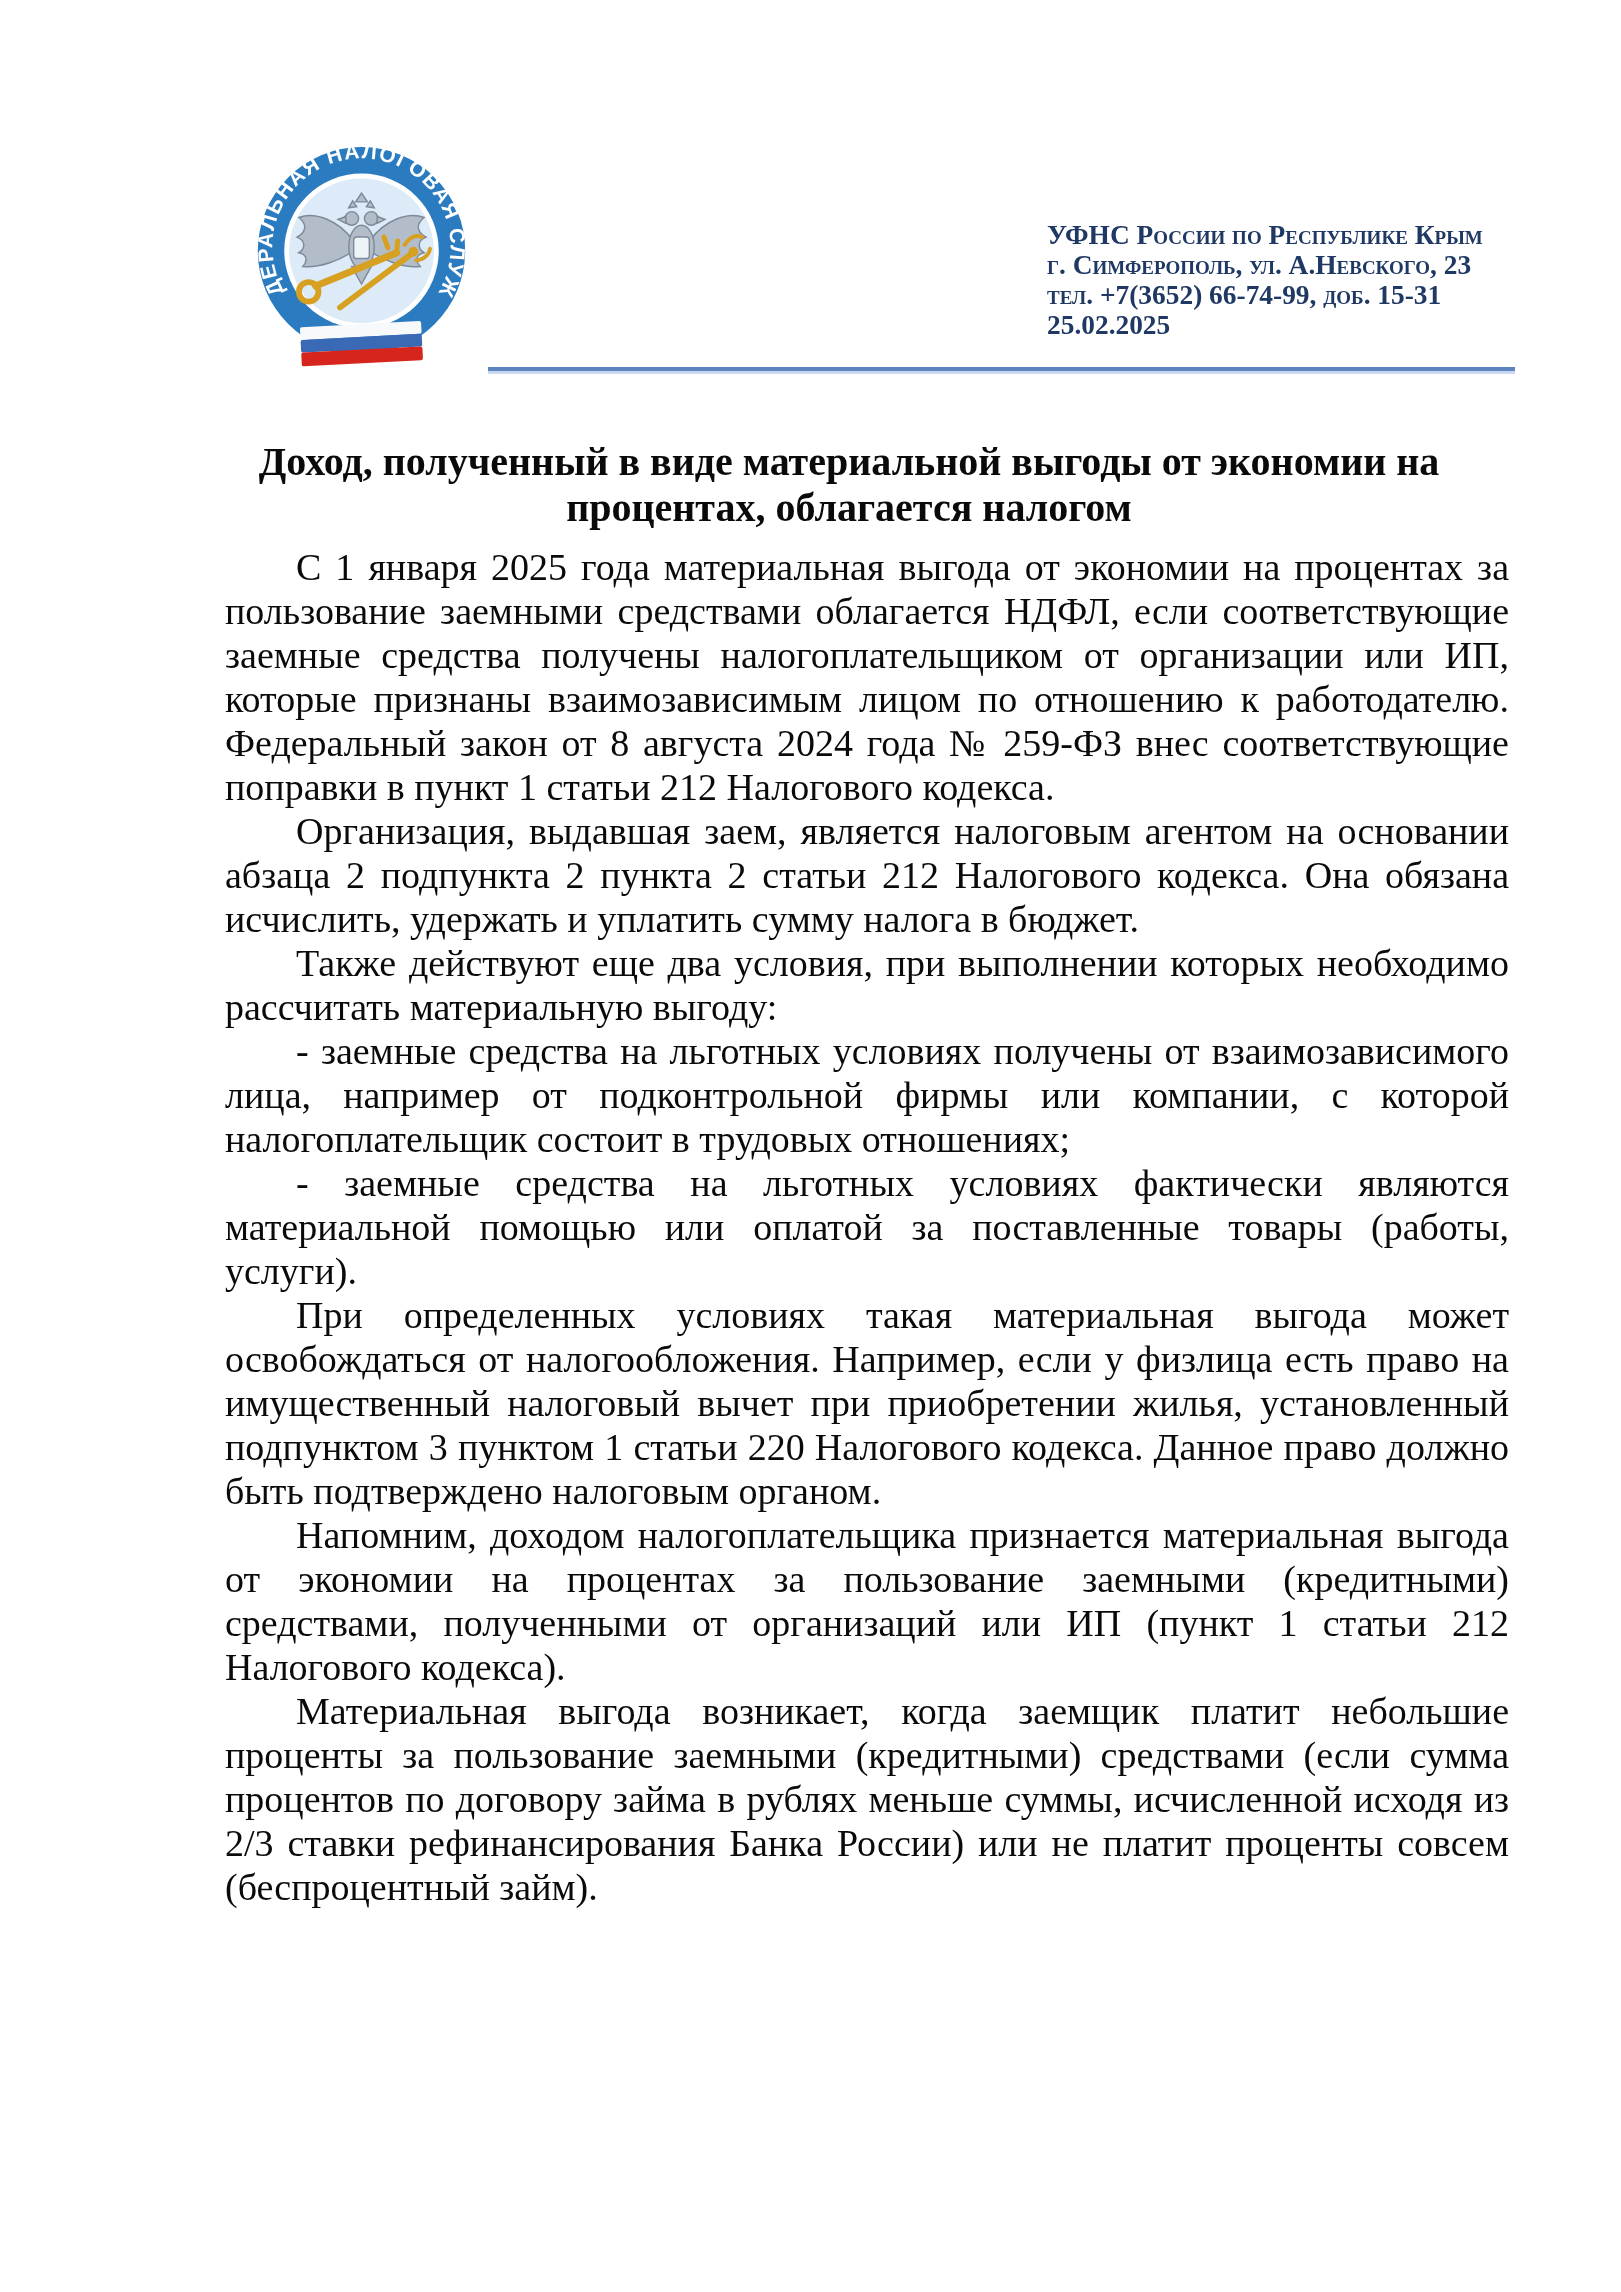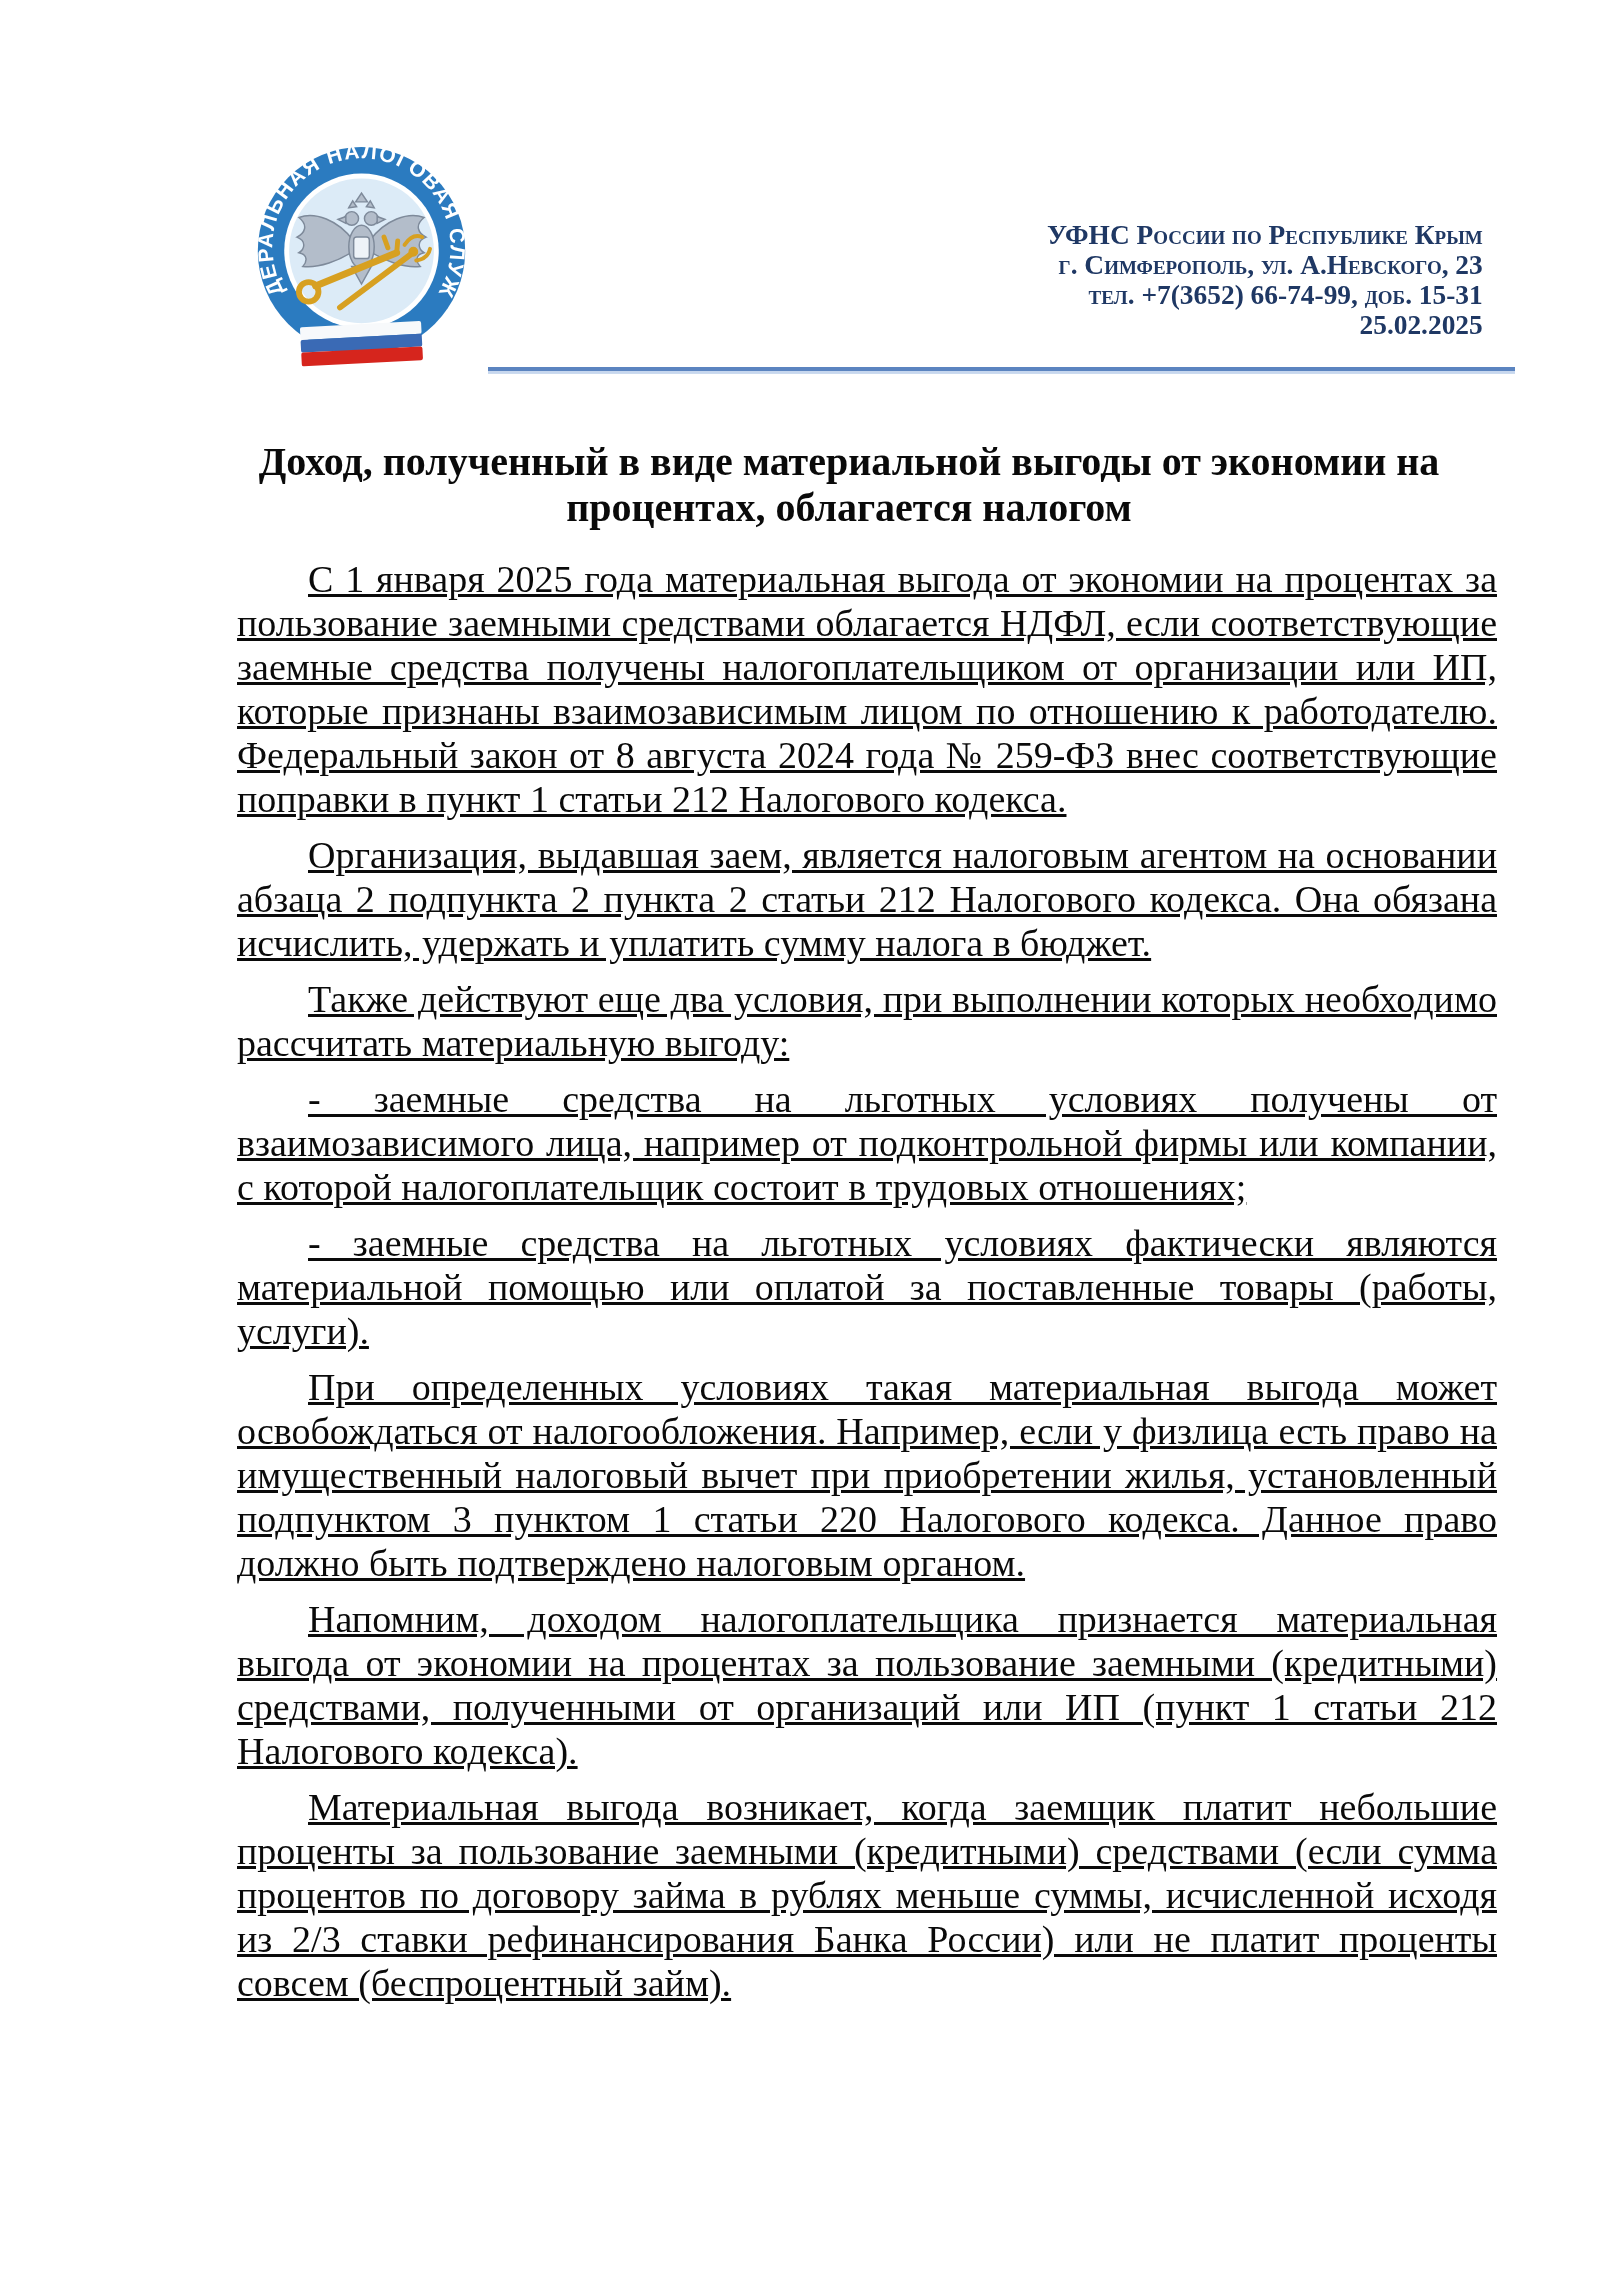--- a/index.html
+++ b/index.html
@@ -35,21 +35,20 @@
   .contact{
     position:absolute;
     left:1047px; top:220px;
     font-family:"Liberation Serif", serif;
     font-variant:small-caps;
     font-weight:bold;
     font-size:27.4px;
     line-height:30px;
     color:var(--header-text);
     white-space:nowrap;
-    text-align:right;
   }
   .divider{
     position:absolute;
     left:488px; top:367px;
     width:1027px; height:0;
     border-top:4.9px solid var(--divider-main);
     box-shadow:0 2.9px 0 var(--divider-light);
   }
   .title{
     position:absolute;
@@ -62,24 +61,23 @@
     color:var(--body-text);
   }
   .content{
     position:absolute;
     left:225px; top:545px;
     width:1284px;
     font-size:38px;
     line-height:44px;
   }
   .content p{
-    margin:12px;
+    margin:0;
     text-indent:71px;
     text-align:justify;
-    text-decoration:underline;
   }
   .ring-label{
     font-family:"Liberation Sans", sans-serif;
     font-weight:bold;
     font-size:21.5px;
     letter-spacing:1.5px;
     fill:#ffffff;
   }
 </style>
 </head>

